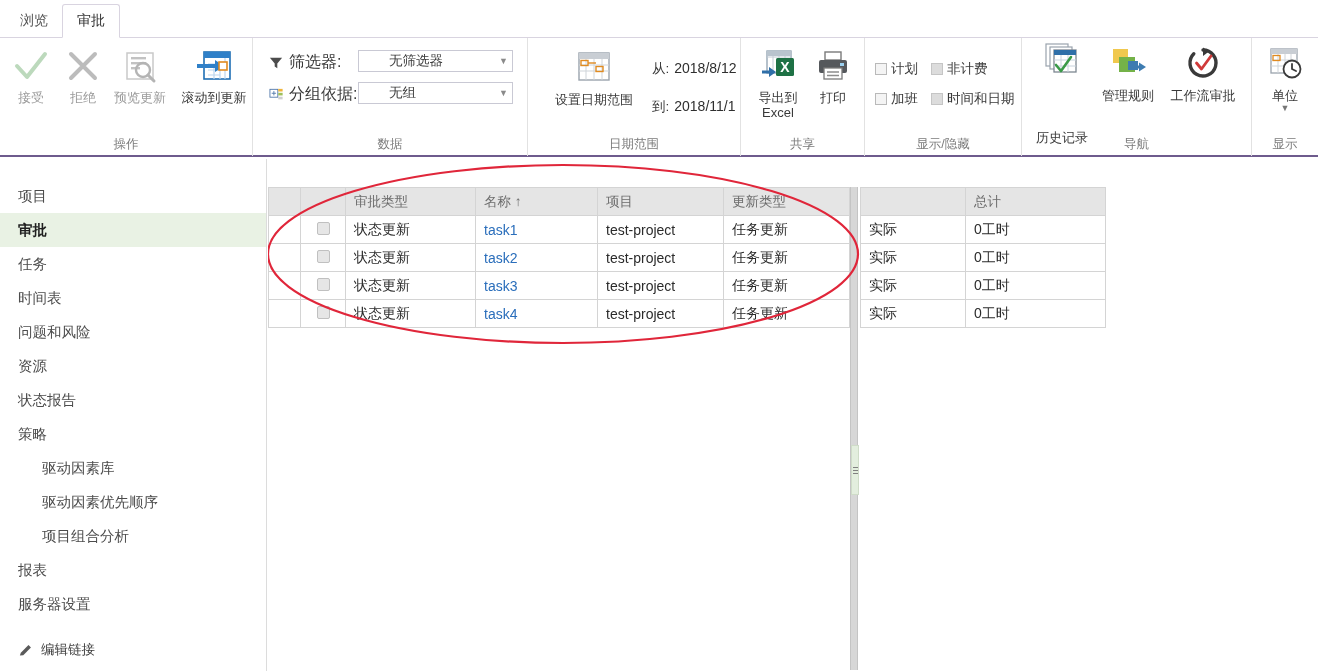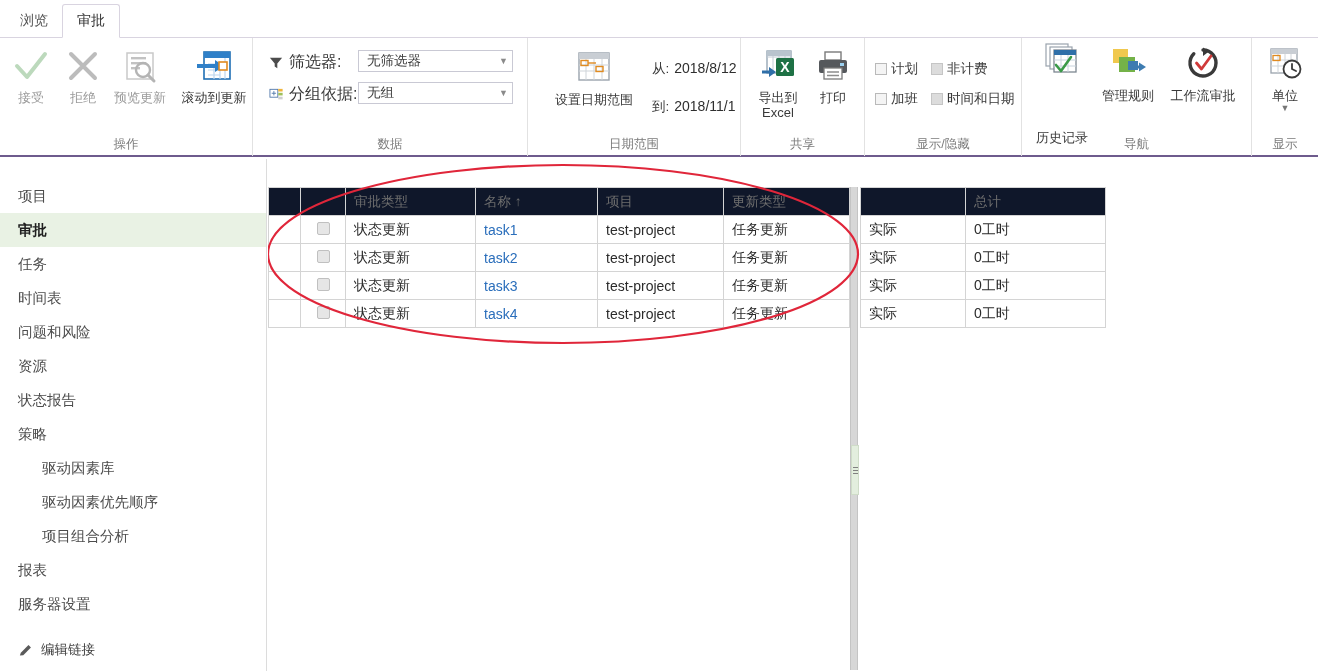--- a/index.html
+++ b/index.html
@@ -64,21 +64,21 @@
 
   
   .row-ctl { position: absolute; display: flex; align-items: center; }
   .row-ctl .ico { width: 18px; height: 16px; margin-right: 4px; display:flex; align-items:center; justify-content:center;}
   .row-ctl .cap { font-size: 16px; color: #3a3a3a; white-space: nowrap; }
   .combo {
     height: 22px; border: 1px solid #c9c9d4; background:#fff;
     display:flex; align-items:center; padding: 0 4px 0 8px;
     font-size: 13.5px; color:#3a3a3a; cursor: pointer;
   }
-  .combo .val { flex: 1; white-space:nowrap; }
+  .combo .val { flex: 1; white-space:nowrap;margin-left:22px; }
   .combo .arw { color:#8a8a8a; font-size: 9px; padding-left: 6px; }
 
   
   .dateline { position:absolute; display:flex; align-items:baseline; font-size: 13.5px; color:#3a3a3a; }
   .dateline .k { margin-right: 5px; }
   .dateline .v { font-size: 14px; color: #2f2f2f; }
 
   
   .cbrow { position:absolute; display:flex; align-items:center; font-size:13.5px; color:#3a3a3a; cursor:pointer;}
   .cbox {
@@ -108,21 +108,21 @@
   .content { position:absolute; left:268px; top:159px; width:1050px; height:512px; background:#fff; }
 
   .gridpanel { position:absolute; top:32px; background:#fff; }
   .gtable { border-collapse: collapse; table-layout: fixed; font-size: 14px; }
   .gtable th, .gtable td {
     border: 1px solid #d4d4d4;
     height: 28px; padding: 0 8px;
     text-align: left; font-weight: normal; vertical-align: middle;
     white-space: nowrap; overflow: hidden;
   }
-  .gtable th { color: #6d6d6d; font-size: 13.5px; background:#0f172a; }
+  .gtable th { color: #6d6d6d; font-size: 13.5px; background:#e5e5e5; }
   .gtable td { color: #2b2b2b; }
   .gtable td.link a { color:#2a6ebb; text-decoration:none; cursor:pointer; }
   .cellcb { width:13px; height:13px; border:1px solid #c0c0c0; background:#e6e6e6; border-radius:2px; display:inline-block; }
   td.cbcell { text-align:center; padding:0; }
 
   
   .splitter {
     position:absolute; top:28px; left:582px; width:8px; height:483px;
     background:#d7d7d7; border-left:1px solid #c4c4c4; border-right:1px solid #c4c4c4;
     cursor: col-resize;

